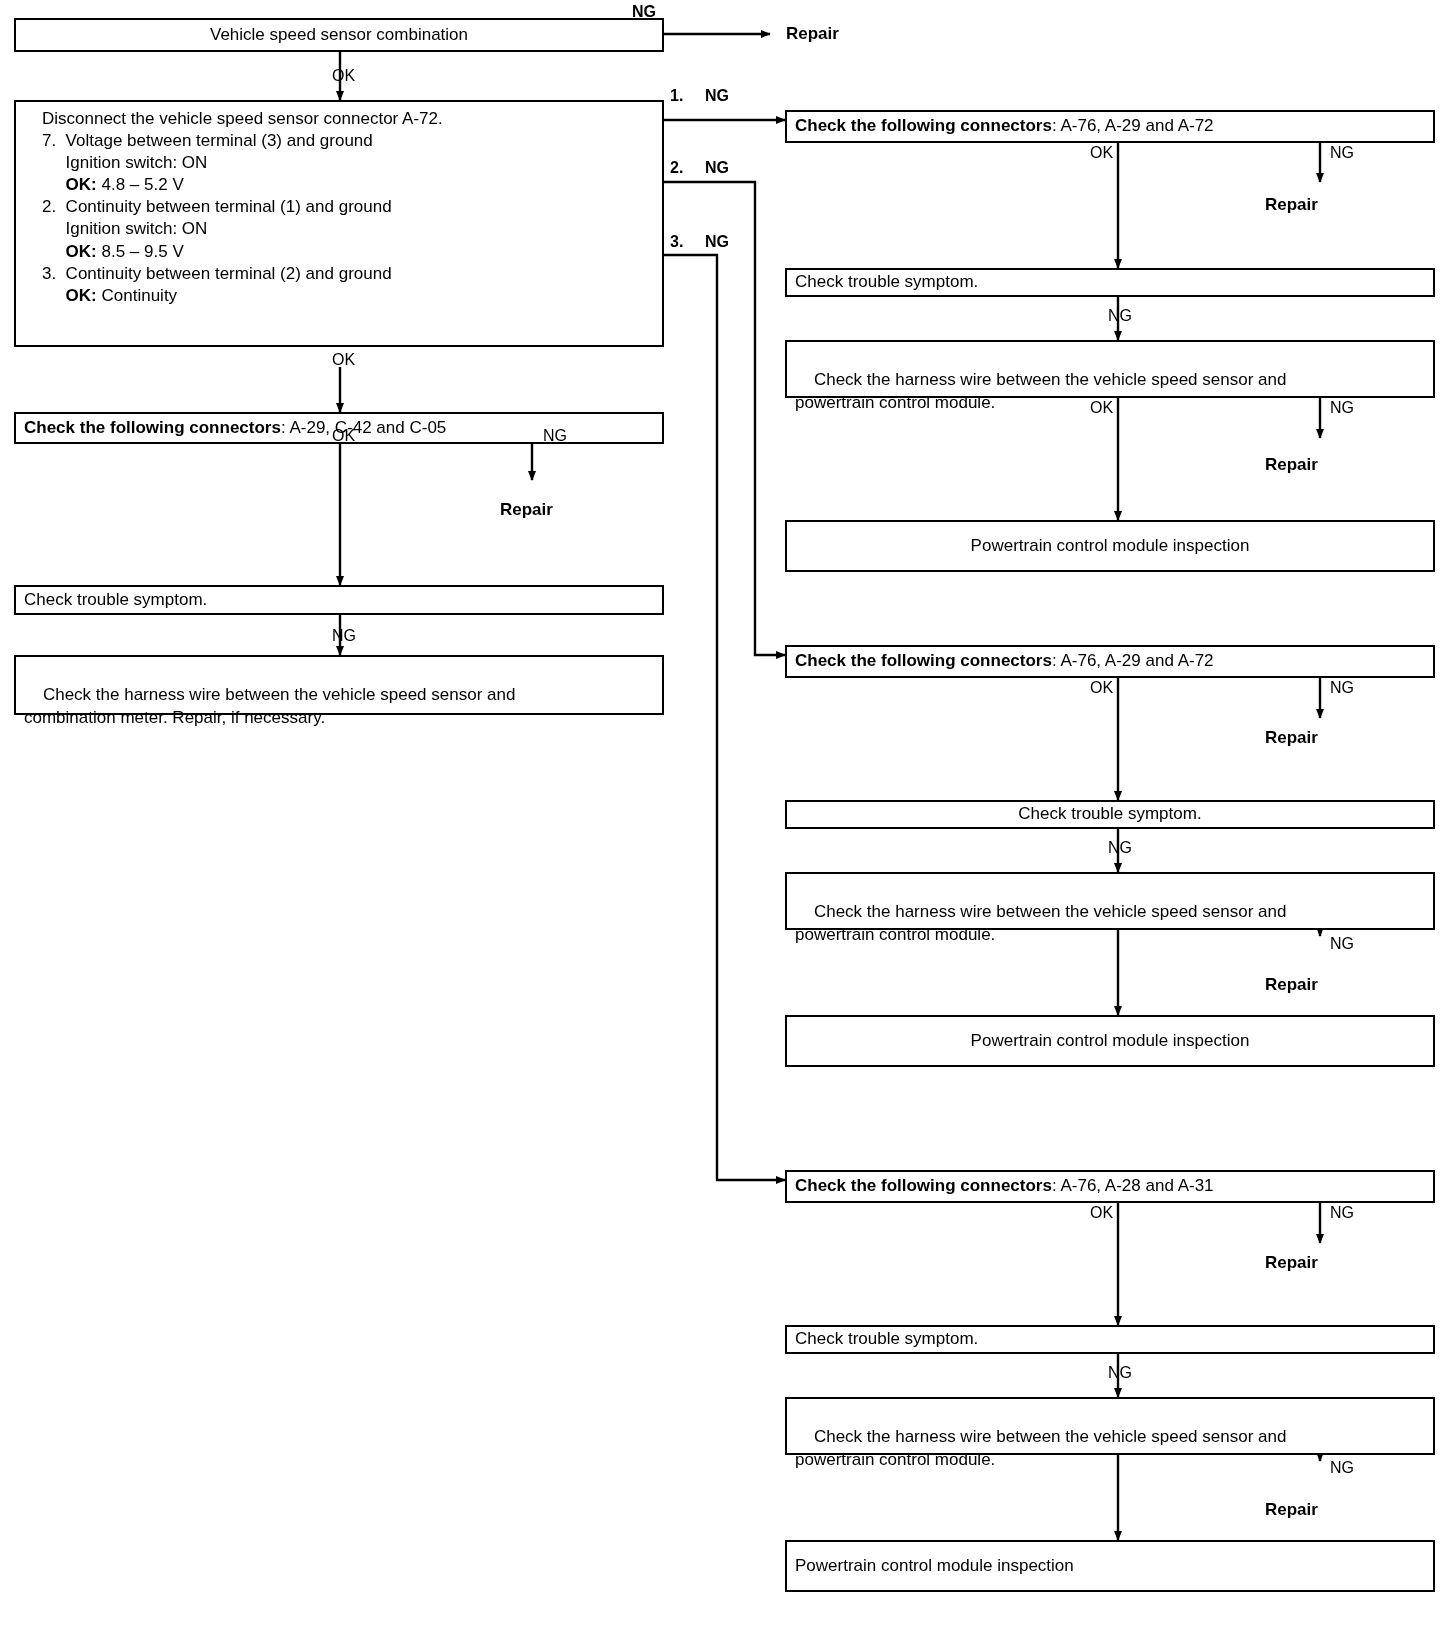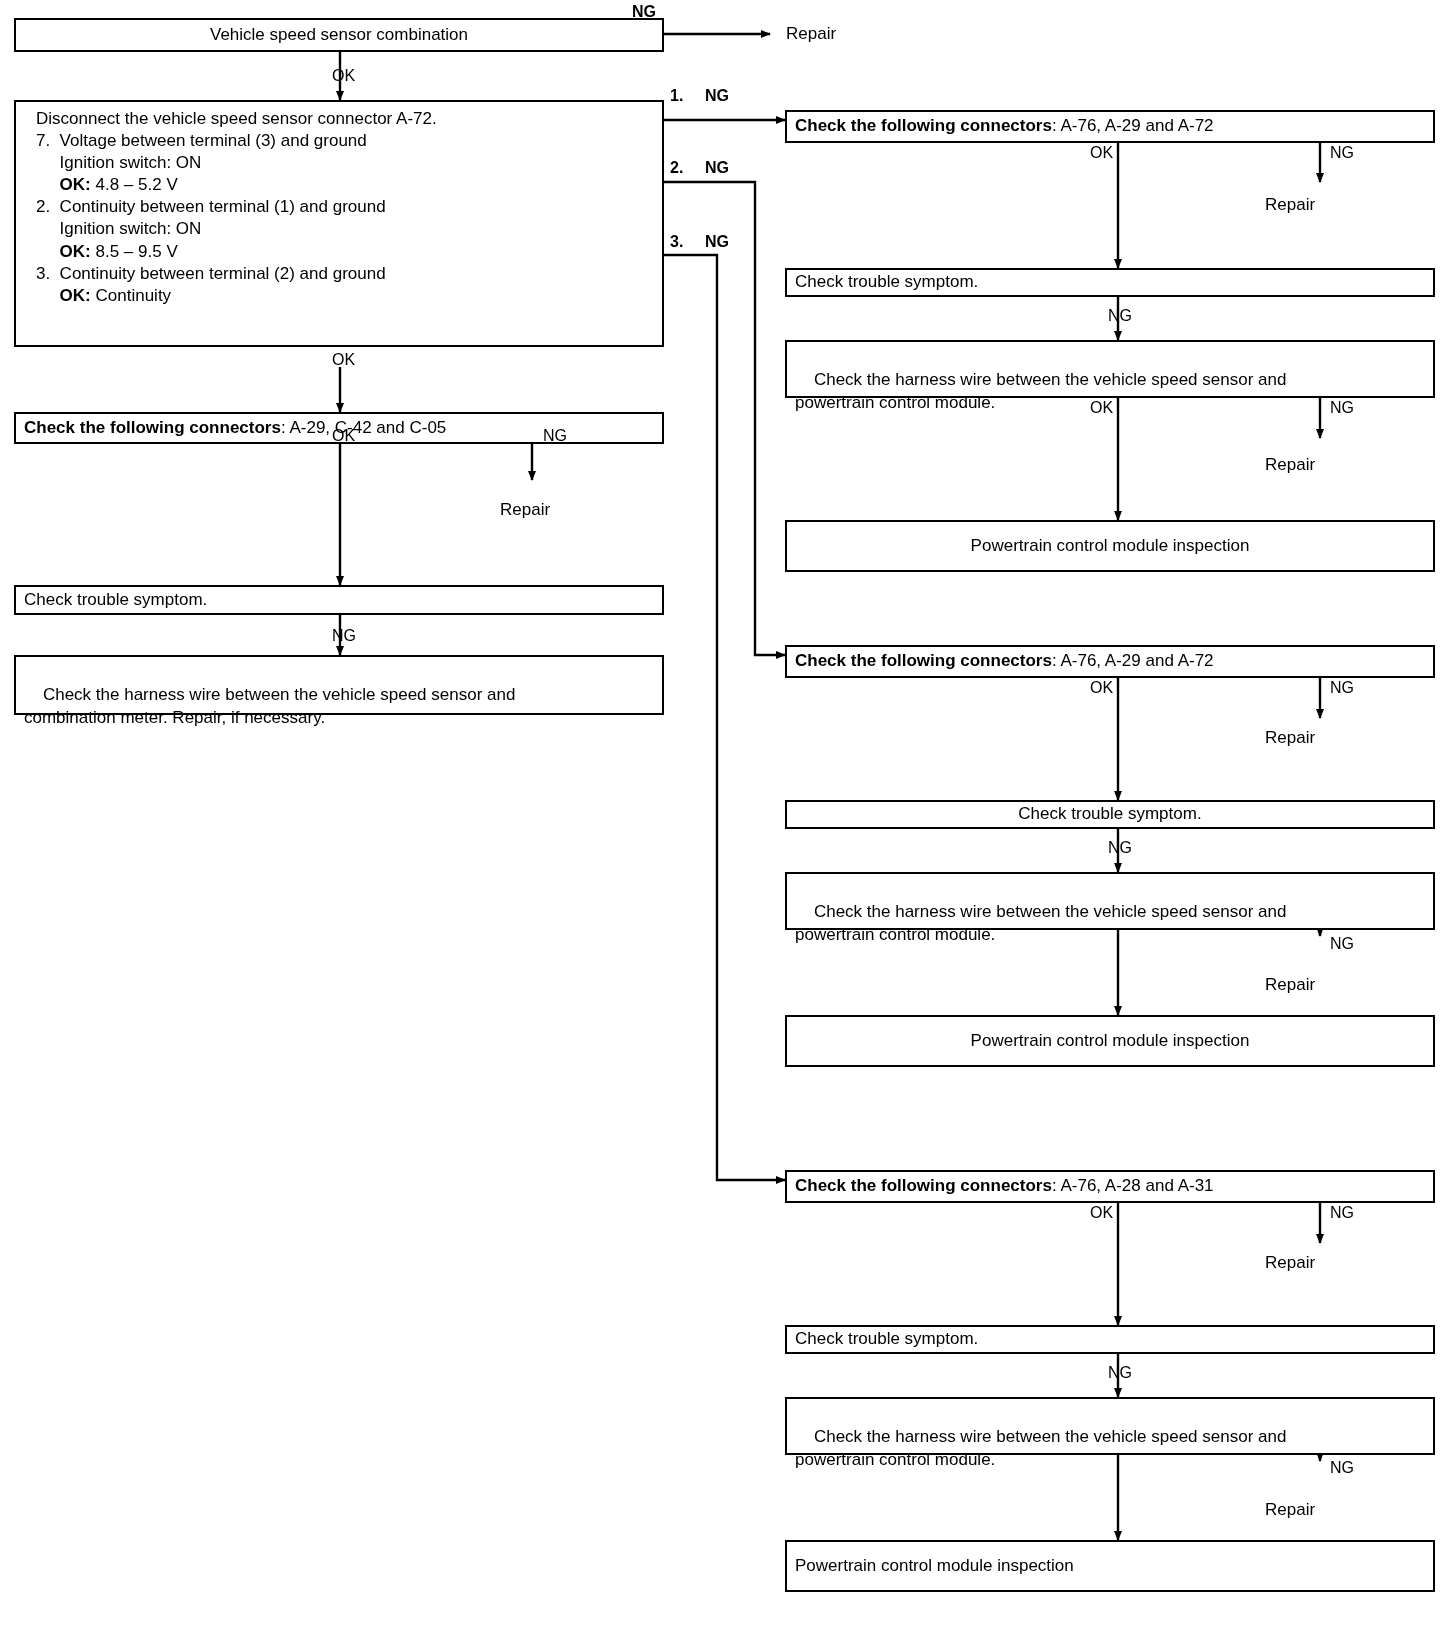--- a/index.html
+++ b/index.html
@@ -43,33 +43,33 @@
     font-size: 16px;
     line-height: 1;
     white-space: nowrap;
   }
   .lbl.bold {
     font-weight: bold;
   }
   .repair {
     position: absolute;
     font-size: 17px;
-    font-weight: normal;
+    font-weight: bold;
     white-space: nowrap;
   }
   .conn-strong {
     font-weight: bold;
   }
   .multiline {
     position: absolute;
     border: 2px solid #000;
     background: #fff;
     box-sizing: border-box;
     font-size: 17px;
-    padding: 6px 20px;
+    padding: 6px 26px;
   }
   .ml-line {
     white-space: pre;
     line-height: 1.3;
   }
   .ml-line .b { font-weight: bold; }
   svg.lines {
     position: absolute;
     left: 0;
     top: 0;

